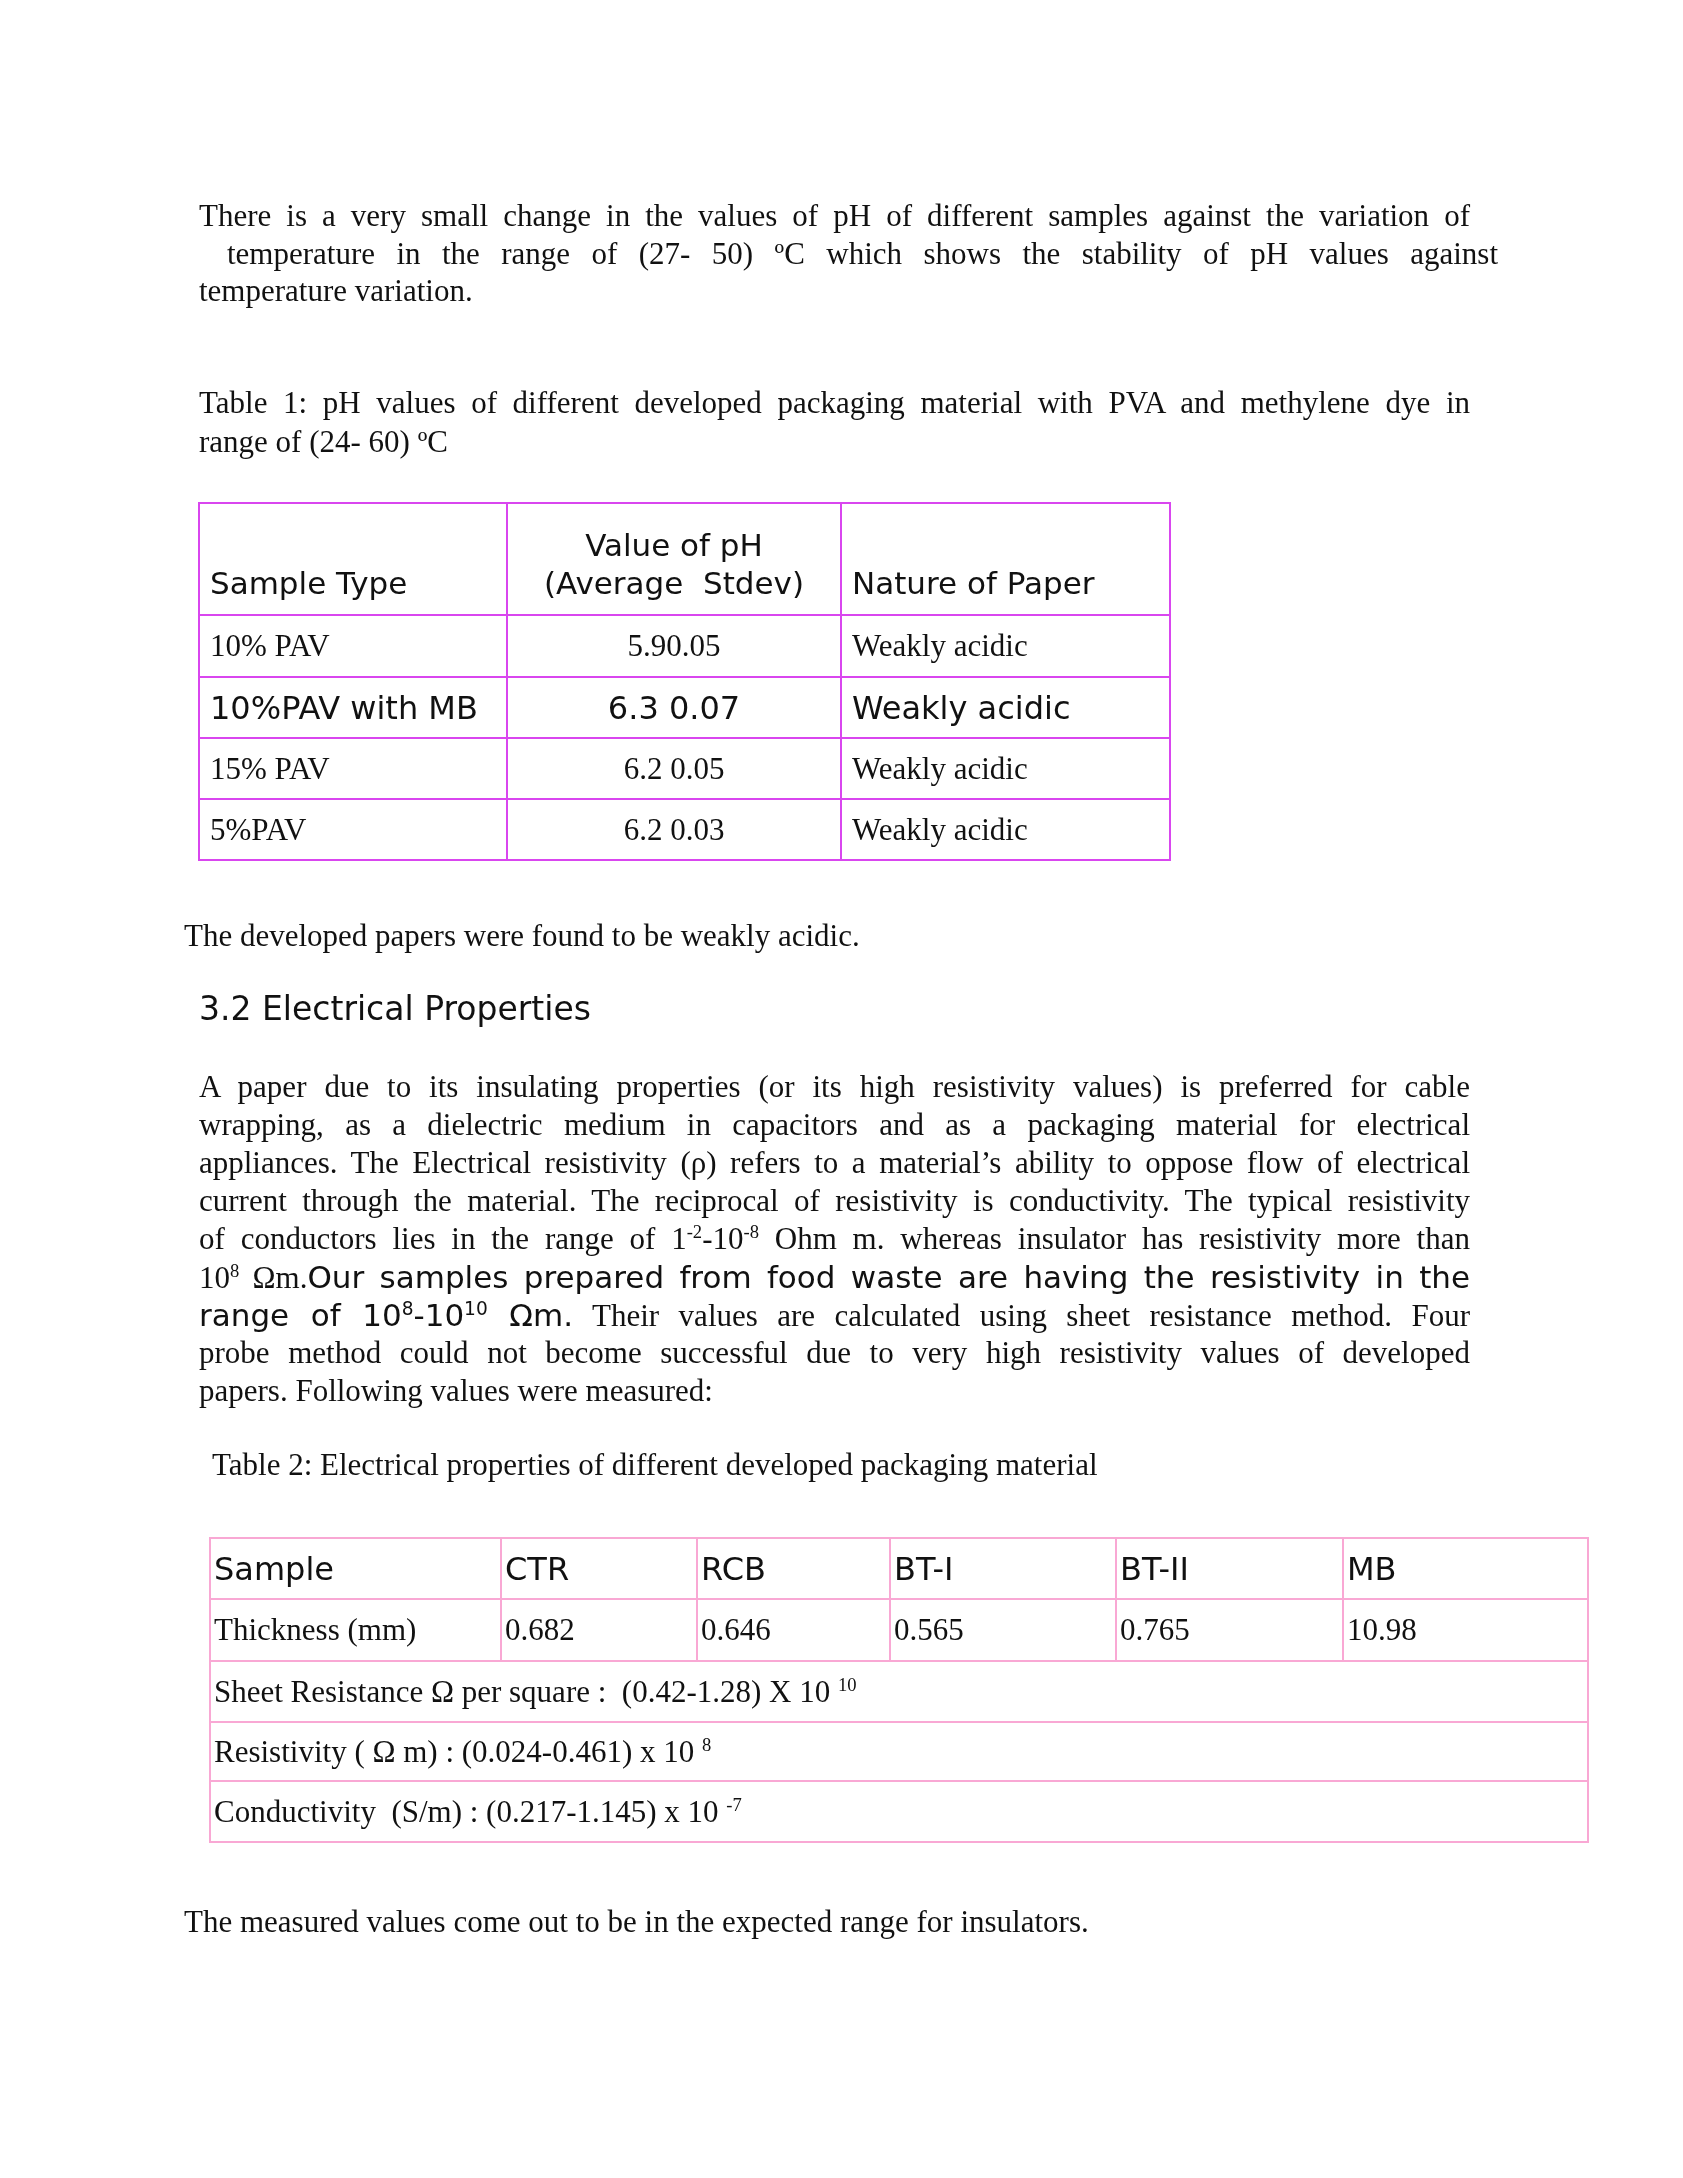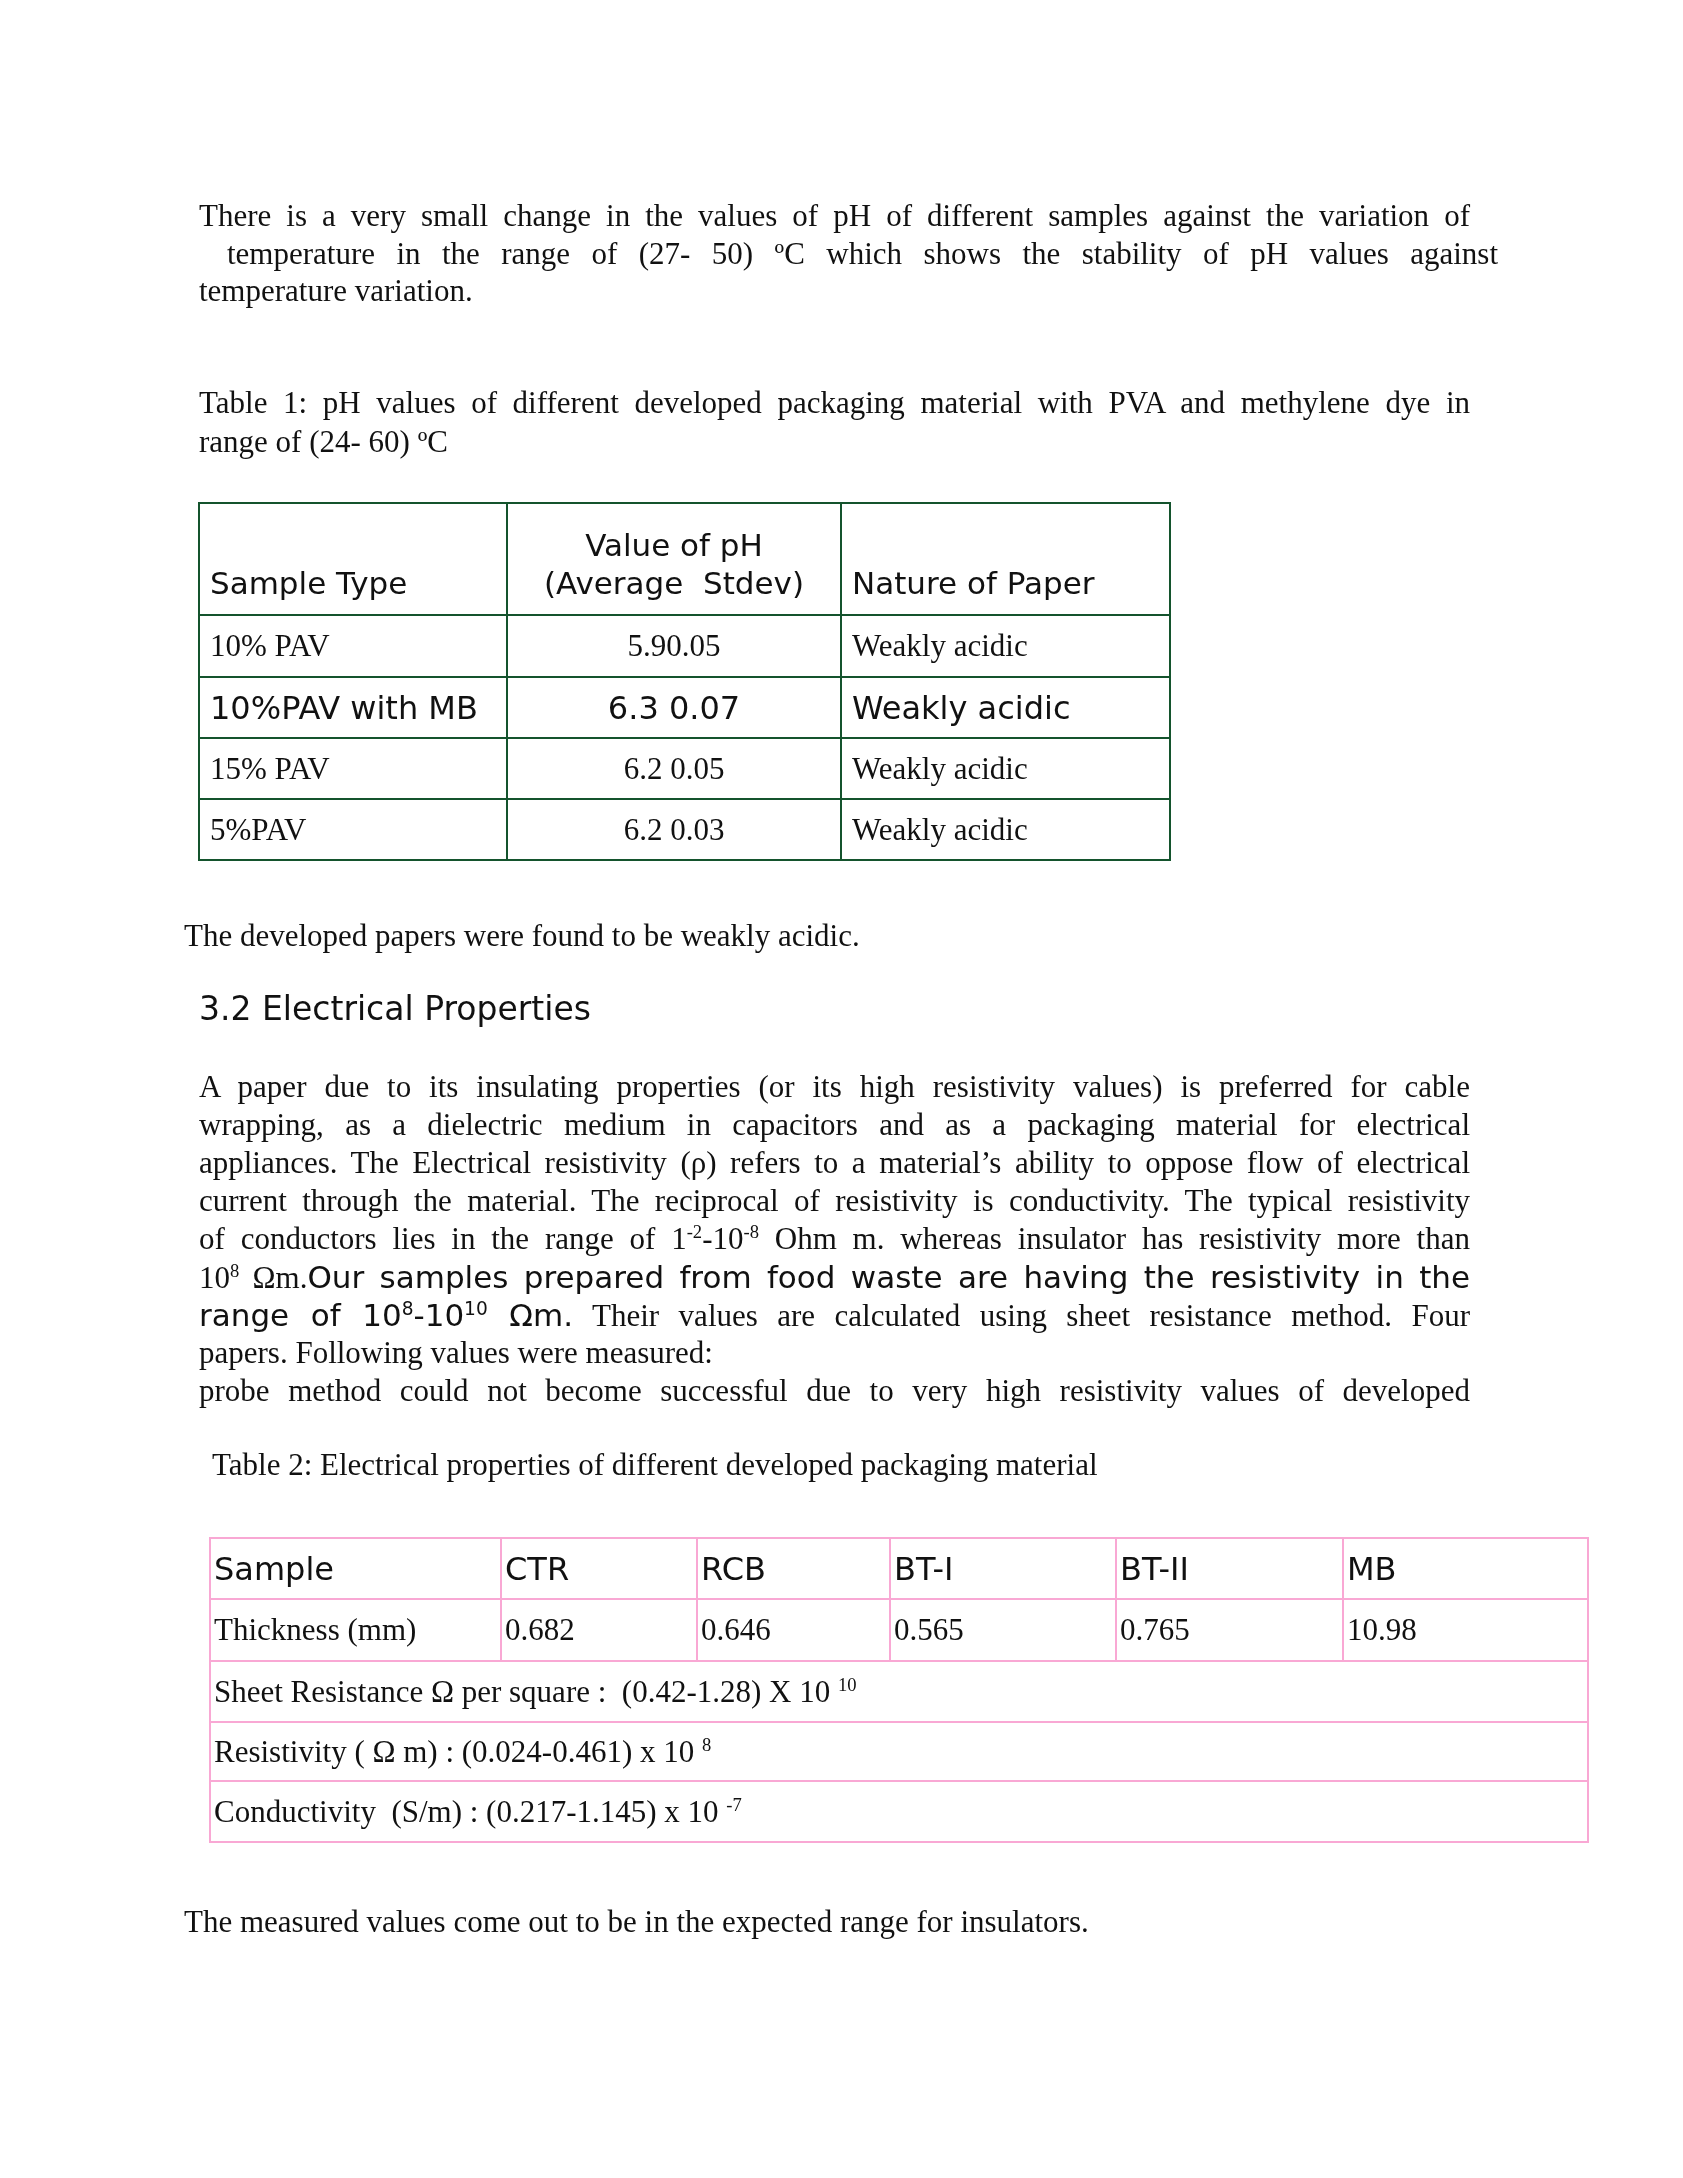--- a/index.html
+++ b/index.html
@@ -2,21 +2,21 @@
 <html><head>
   <meta charset="utf-8">
   <style>
     html, body { margin: 0; padding: 0; background: #ffffff; }
     body { width: 1683px; height: 2178px; position: relative; overflow: hidden; color: #111111; }
     .serif { font-family: "Liberation Serif", "DejaVu Serif", serif; }
     .sans { font-family: "DejaVu Sans", "Liberation Sans", sans-serif; }
     .just-line { position: absolute; left: 199px; width: 1271px; font-size: 31px; line-height: 38px; white-space: nowrap; text-align: justify; text-align-last: justify; }
     .last-line { text-align: left; text-align-last: left; }
     .t1 { position: absolute; left: 198px; top: 502px; width: 970px; border-collapse: collapse; table-layout: fixed; }
-    .t1 td { border: 2px solid #14532d; padding: 0 10px; height: 59px; vertical-align: middle; }
+    .t1 td { border: 2px solid #d946ef; padding: 0 10px; height: 59px; vertical-align: middle; }
     .t1 .hdr td { height: 98px; vertical-align: bottom; padding-bottom: 12px; font-size: 31px; line-height: 38px; }
     .t1 .c-center { text-align: center; }
     .t1 .fs-serif { font-family: "Liberation Serif", serif; font-size: 31px; }
     .t1 .fs-sans { font-family: "DejaVu Sans", sans-serif; font-size: 32px; }
     .single { position: absolute; left: 184px; font-size: 31px; line-height: 38px; white-space: nowrap; }
     .heading { position: absolute; left: 199px; top: 989px; font-size: 33px; line-height: 40px; white-space: nowrap; }
     .para2 { position: absolute; left: 199px; top: 1068px; width: 1271px; }
     .para2 .ln { display: block; height: 38px; font-size: 31px; line-height: 38px; white-space: nowrap; text-align: justify; text-align-last: justify; }
     .para2 .ln.last { text-align-last: left; }
     .para2 .sansbig { font-family: "DejaVu Sans", sans-serif; font-size: 31px; }
@@ -83,22 +83,22 @@
 <div class="heading sans">3.2 Electrical Properties</div>
 
 <div class="para2 serif">
   <span class="ln">A paper due to its insulating properties (or its high resistivity values) is preferred for cable</span>
   <span class="ln">wrapping, as a dielectric medium in capacitors and as a packaging material for electrical</span>
   <span class="ln">appliances. The Electrical resistivity (ρ) refers to a material’s ability to oppose flow of electrical</span>
   <span class="ln">current through the material. The reciprocal of resistivity is conductivity. The typical resistivity</span>
   <span class="ln"><span>of conductors lies in the range of 1</span><sup>-2</sup><span>-10</span><sup>-8</sup><span> Ohm m. whereas insulator has resistivity more than</span></span>
   <span class="ln"><span>10</span><sup>8</sup><span> Ωm.</span><span class="sansbig">Our samples prepared from food waste are having the resistivity in the</span></span>
   <span class="ln"><span class="sansbig"><span>range of 10</span><sup>8</sup><span>-10</span><sup>10</sup><span> Ωm.</span></span><span> Their values are calculated using sheet resistance method. Four</span></span>
+  <span class="ln">probe method could not become successful due to very high resistivity values of developed</span>
   <span class="ln last">papers. Following values were measured:</span>
-  <span class="ln">probe method could not become successful due to very high resistivity values of developed</span>
 </div>
 
 <div class="single serif" style="left:212px; top:1446px;">Table 2: Electrical properties of different developed packaging material</div>
 
 <table class="t2">
   <colgroup>
     <col style="width:291px">
       <col style="width:196px">
       <col style="width:193px">
       <col style="width:226px">

